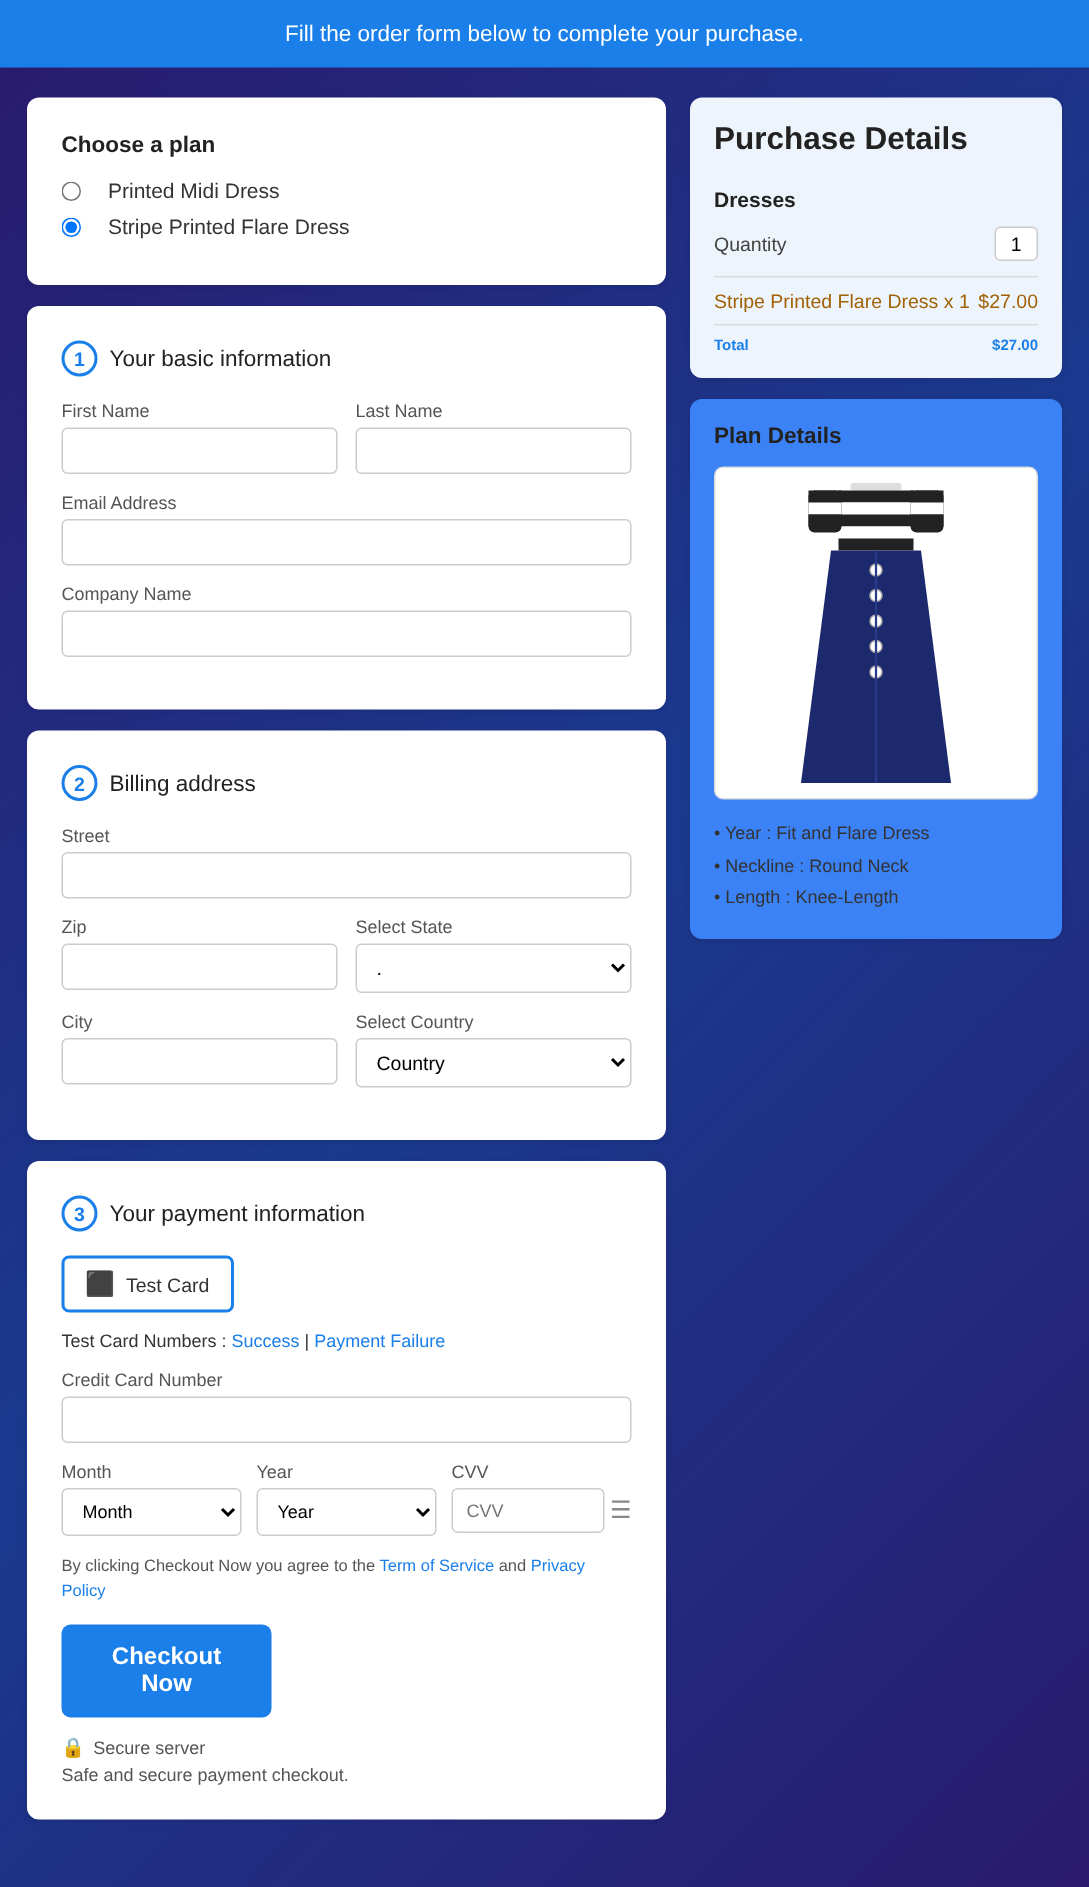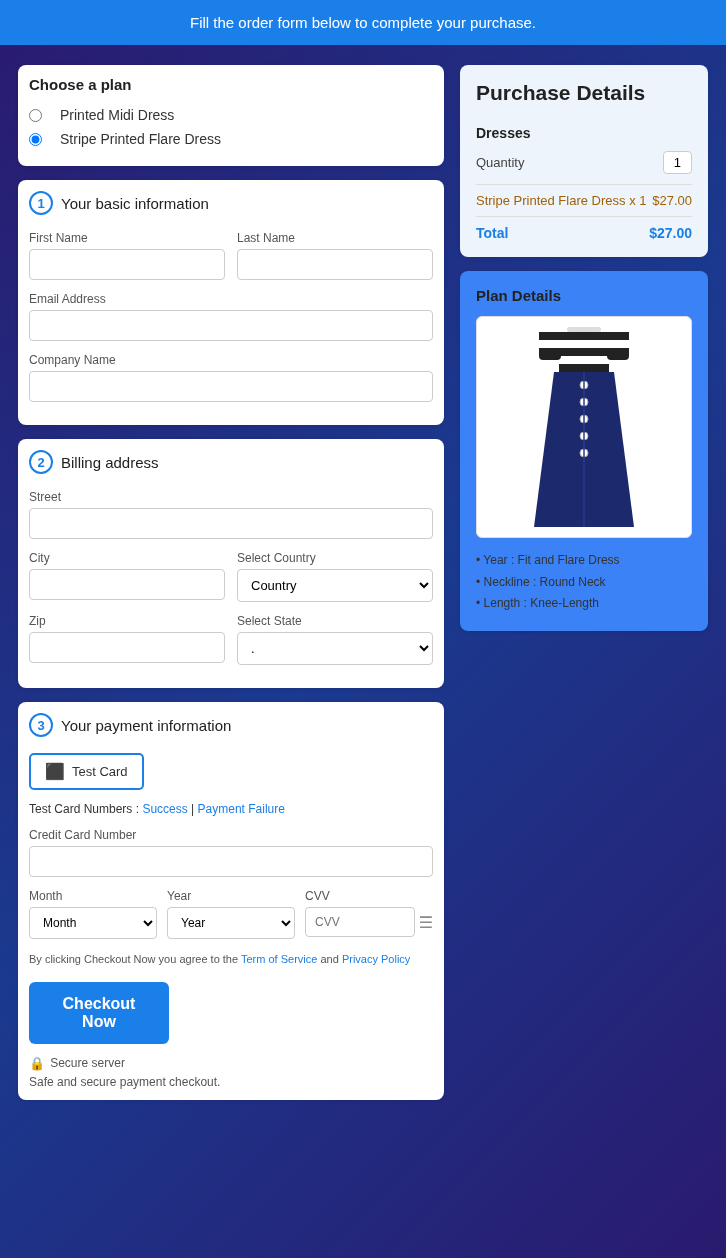--- a/index.html
+++ b/index.html
@@ -35,21 +35,21 @@
     }
     .right-column {
       width: 248px;
       display: flex;
       flex-direction: column;
       gap: 14px;
     }
     .card {
       background: white;
       border-radius: 8px;
-      padding: 11px;
+      padding: 23px;
       box-shadow: 0 1px 4px rgba(0,0,0,0.1);
     }
     .card-title {
       font-size: 15px;
       font-weight: 700;
       color: #222;
       margin-bottom: 14px;
     }
     .plan-option {
       display: flex;
@@ -159,21 +159,21 @@
       margin-bottom: 6px;
     }
     .divider {
       border: none;
       border-top: 1px solid #ddd;
       margin: 8px 0;
     }
     .total-row {
       display: flex;
       justify-content: space-between;
-      font-size: 14px;
+      font-size: 10px;
       font-weight: 600;
     }
     .total-label { color: #1a7fe8; }
     .total-value { color: #1a7fe8; }
     
     .plan-details-card {
       background: #3b82f6;
       border-radius: 8px;
       padding: 16px;
       box-shadow: 0 1px 4px rgba(0,0,0,0.1);
@@ -340,39 +340,39 @@
           <span>2</span>
         </div>
         <div class="section-title">Billing address</div>
       </div>
       <div class="form-group form-full">
         <label>Street</label>
         <input type="text" style="">
       </div>
       <div class="form-row">
         <div class="form-group">
+          <label>Zip</label>
+          <input type="text" style="">
+        </div>
+        <div class="form-group">
+          <label>Select State</label>
+          <select>
+            <option>.</option>
+          </select>
+        </div>
+      </div>
+      <div class="form-row">
+        <div class="form-group">
           <label>City</label>
           <input type="text" style="">
         </div>
         <div class="form-group">
           <label>Select Country</label>
           <select>
             <option>Country</option>
-          </select>
-        </div>
-      </div>
-      <div class="form-row">
-        <div class="form-group">
-          <label>Zip</label>
-          <input type="text" style="">
-        </div>
-        <div class="form-group">
-          <label>Select State</label>
-          <select>
-            <option>.</option>
           </select>
         </div>
       </div>
     </div>
 
     <div class="card">
       <div class="section-header">
         <div class="step-circle">
           <span>3</span>
         </div>

